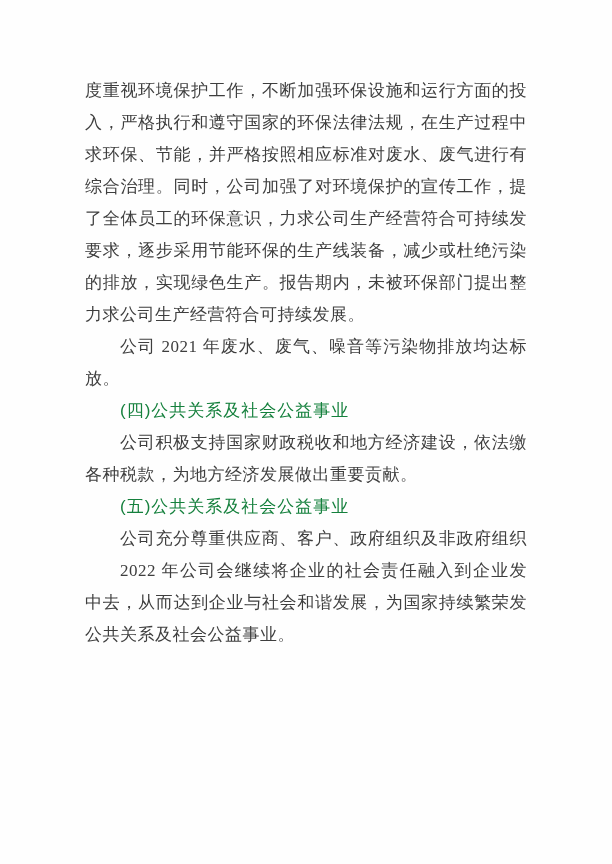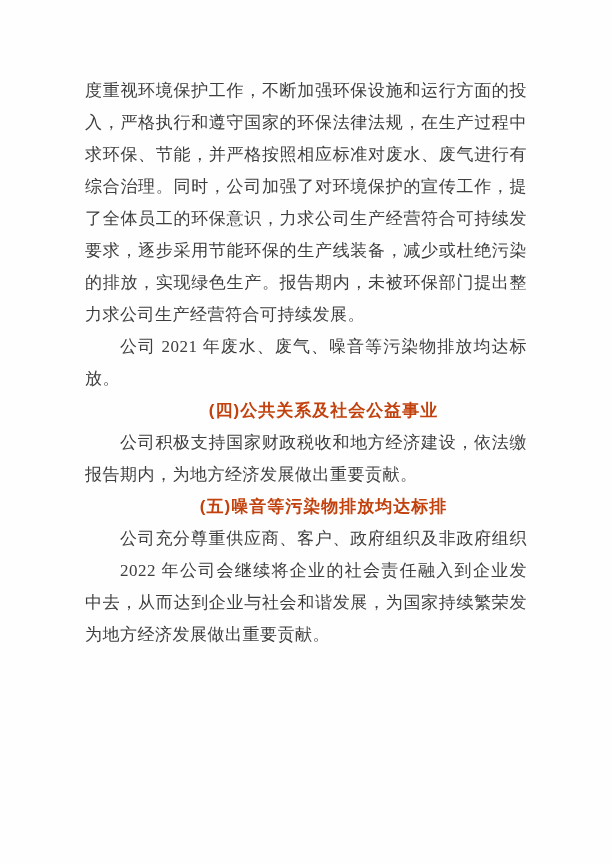--- a/index.html
+++ b/index.html
@@ -36,24 +36,23 @@
     text-align: justify;
     text-align-last: justify;
   }
   
   .ind {
     padding-left: 35px;
   }
   
   .heading {
     font-family: "Liberation Sans", "DejaVu Sans", sans-serif;
-    font-weight: bold;
-    color: #c2410c;
+    font-weight: normal;
+    color: #15803d;
     letter-spacing: 1px;
-    text-align: center;
   }
 </style>
 </head>
 <body>
 
 <div class="page">
   <div class="content">
 
     <div class="ln j">度重视环境保护工作，不断加强环保设施和运行方面的投</div>
     <div class="ln j">入，严格执行和遵守国家的环保法律法规，在生产过程中力</div>
@@ -63,24 +62,24 @@
     <div class="ln j">要求，逐步采用节能环保的生产线装备，减少或杜绝污染物</div>
     <div class="ln j">的排放，实现绿色生产。报告期内，未被环保部门提出整改</div>
     <div class="ln">力求公司生产经营符合可持续发展。</div>
 
     <div class="ln ind j">公司 2021 年废水、废气、噪音等污染物排放均达标排</div>
     <div class="ln">放。</div>
 
     <div class="ln ind heading">(四)公共关系及社会公益事业</div>
 
     <div class="ln ind j">公司积极支持国家财政税收和地方经济建设，依法缴纳</div>
-    <div class="ln">报告期内，为地方经济发展做出重要贡献。</div>
+    <div class="ln">各种税款，为地方经济发展做出重要贡献。</div>
 
-    <div class="ln ind heading">(五)噪音等污染物排放均达标排</div>
+    <div class="ln ind heading">(五)公共关系及社会公益事业</div>
 
     <div class="ln ind j">公司充分尊重供应商、客户、政府组织及非政府组织等</div>
 
     <div class="ln ind j">2022 年公司会继续将企业的社会责任融入到企业发展</div>
     <div class="ln j">中去，从而达到企业与社会和谐发展，为国家持续繁荣发展</div>
-    <div class="ln">为地方经济发展做出重要贡献。</div>
+    <div class="ln">公共关系及社会公益事业。</div>
 
   </div>
 </div>
 
 </body></html>

